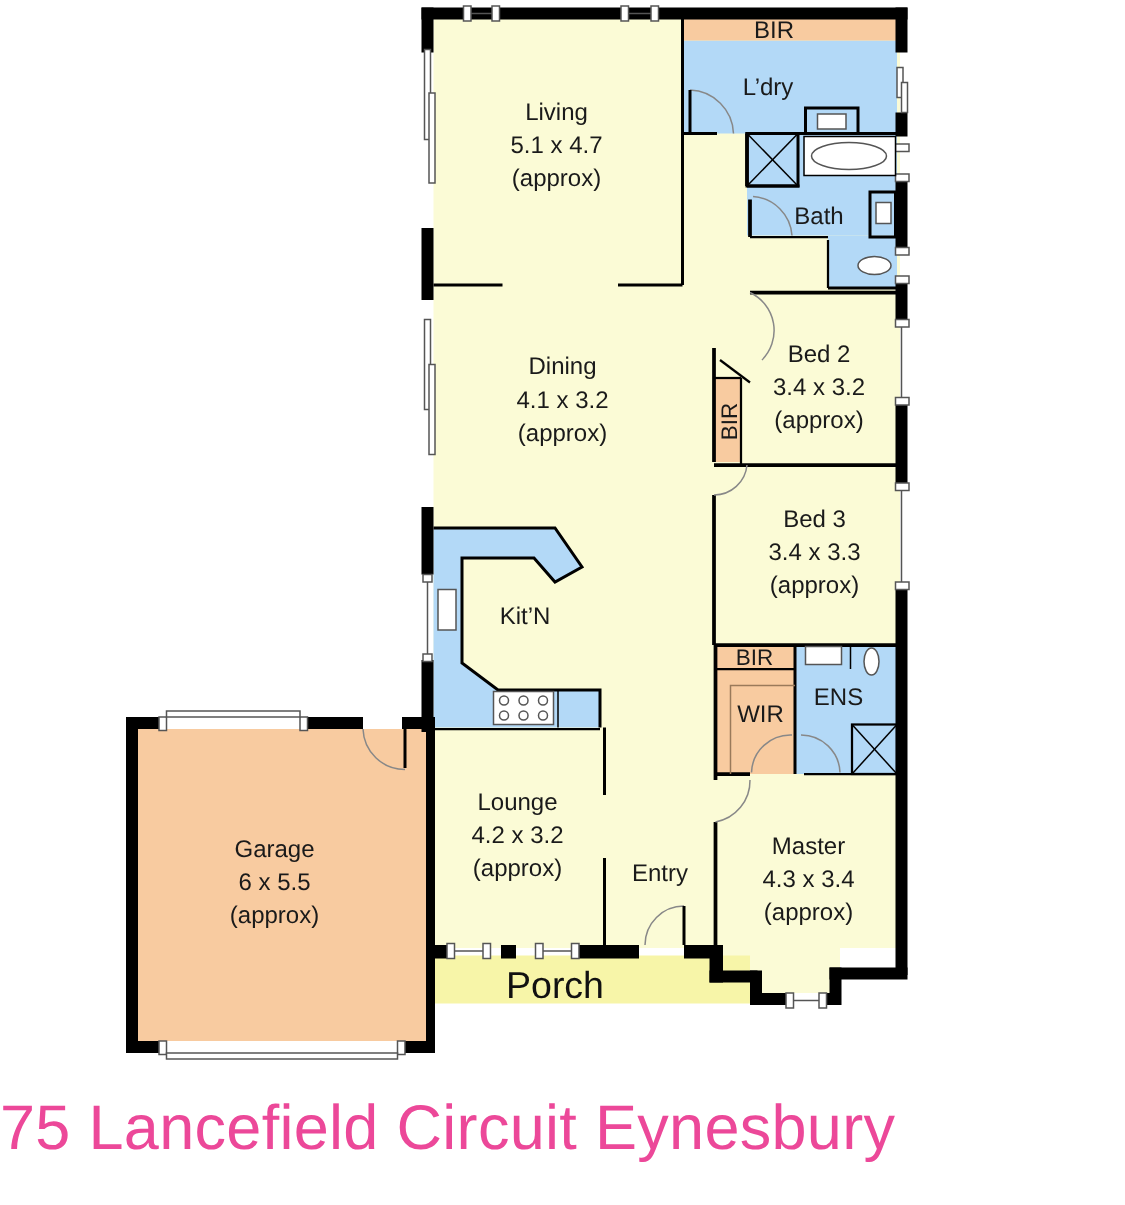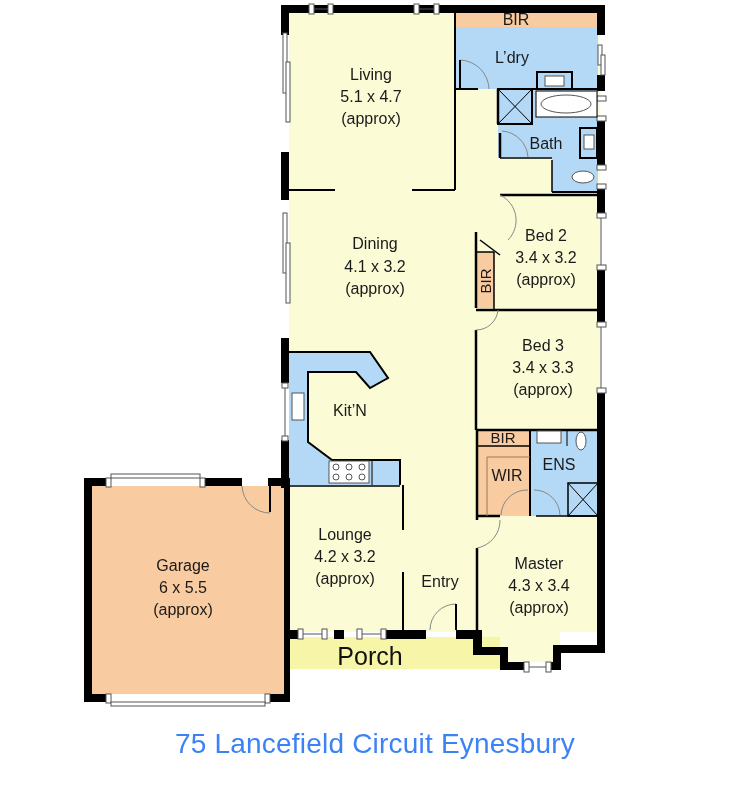--- a/index.html
+++ b/index.html
@@ -1,21 +1,21 @@
 <!DOCTYPE html>
 <html><head>
   <meta charset="utf-8">
   <style>
     html, body { margin: 0; padding: 0; background: #ffffff; }
     body { width: 750px; height: 803px; position: relative; overflow: hidden; font-family: "Liberation Sans", sans-serif; }
     #plan { position: absolute; left: 0; top: 0; width: 750px; height: 803px; }
     .room-label { font-family: "Liberation Sans", sans-serif; font-size: 16px; fill: #1a1a1a; text-anchor: middle; }
     .room-label.small { font-size: 15px; }
     .porch-label { font-family: "Liberation Sans", sans-serif; font-size: 25px; fill: #111; text-anchor: middle; }
-    .title { position: absolute; left: 0; top: 728px; width: 750px; text-align: center; font-family: "Liberation Sans", sans-serif; font-size: 28px; color: #3b82f6; letter-spacing: 0.2px; }
+    .title { position: absolute; left: 0; top: 728px; width: 750px; text-align: left; font-family: "Liberation Sans", sans-serif; font-size: 42px; color: #ec4899; letter-spacing: 0.2px; }
   </style>
 </head>
 <body>
 
 <svg id="plan" viewBox="0 0 750 803" xmlns="http://www.w3.org/2000/svg">
 
   <g>
     <polygon fill="#fbfbd6" points="289,12 600,12 600,632 560,632 560,662 500,662 500,645 475,645 475,632 289,632"></polygon>
 
     <rect x="455" y="27" width="143" height="62" fill="#b3d9f7"></rect>

